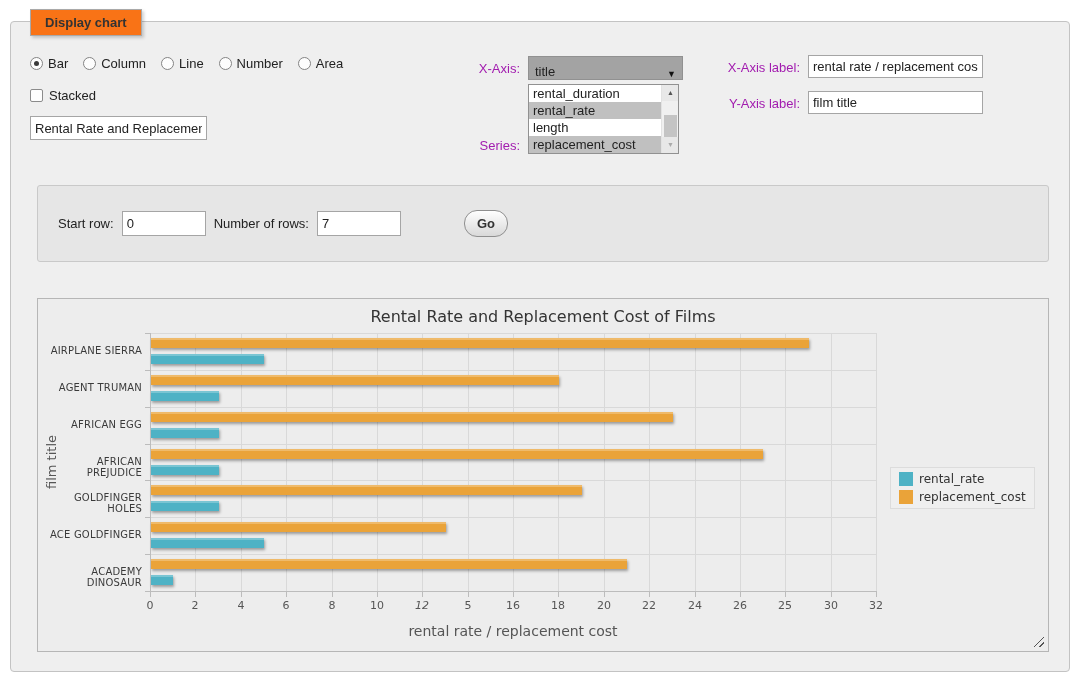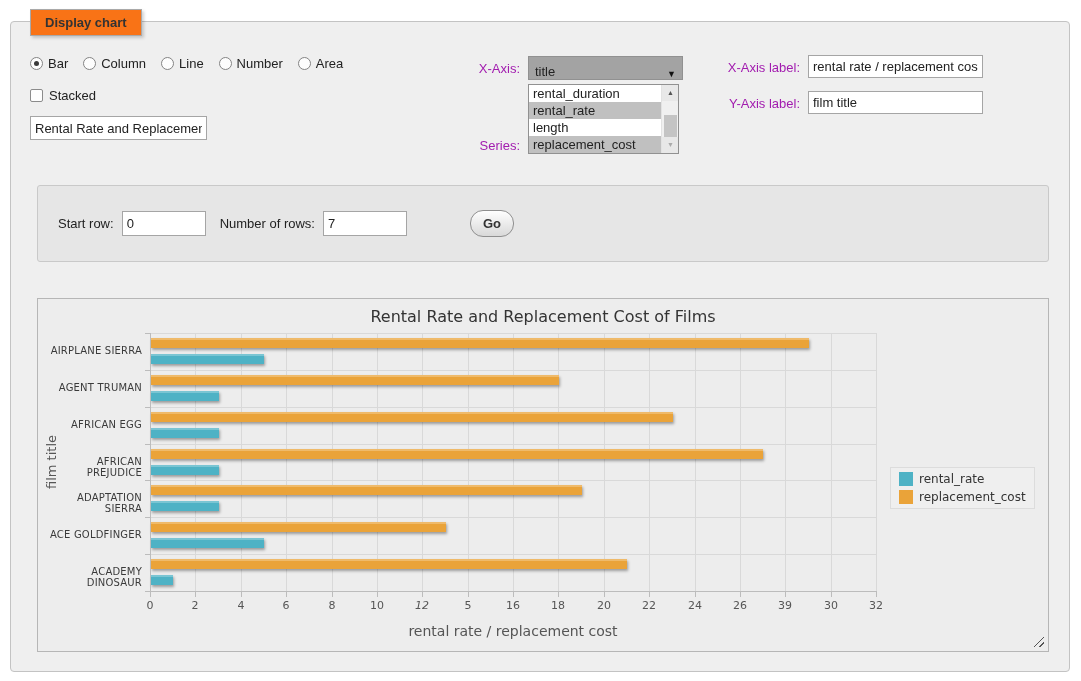--- a/index.html
+++ b/index.html
@@ -39,21 +39,21 @@
   .vscroll { position:absolute; right:0; top:0; width:17px; height:100%; background:#f0f0f0; border-left:1px solid #e2e2e2; }
   .vs-btn { position:absolute; left:0; width:17px; height:16px; background:#e8e8e8; text-align:center;
     font-size:7px; line-height:16px; color:#555; }
   .vs-up { top:0; } .vs-down { bottom:0; color:#ababab; }
   .vs-thumb { position:absolute; left:2px; width:13px; top:30px; height:22px; background:#c4c4c4; }
 
   
   .row-panel { position:absolute; left:37px; top:185px; width:1012px; height:77px; background:#e6e6e6;
     border:1px solid #c9c9c9; border-radius:3px; display:flex; align-items:center; padding-left:20px; gap:8px; }
   .row-panel input { position:static; width:84px; height:25px; }
-  .num-lbl { margin-left:6px; }
+  .num-lbl { }
   .go-btn { margin-left:55px; height:27px; padding:0 12px; border:1px solid #8f8f8f; border-radius:13px;
     background:linear-gradient(to bottom,#fefefe,#d9d9d9); font-size:13px; font-weight:bold; color:#333;
     font-family:"Liberation Sans",sans-serif; }
 
   
   .chart-box { position:absolute; left:37px; top:298px; width:1012px; height:354px;
     background:#ededed; border:1px solid #b6b6b6; font-family:"DejaVu Sans",sans-serif; }
   .chart-title { position:absolute; left:0; top:8px; width:100%; text-align:center; font-size:16px; color:#333; }
   .plot { position:absolute; left:112px; top:34px; width:726px; height:258px; }
   .gl-v { position:absolute; top:0; width:1px; height:100%; background:#d9d9d9; }
@@ -226,33 +226,33 @@
     <div class="tick-lbl" style="left: 503px;">18</div>
     <div class="tick-b" style="left: 566px;"></div>
     <div class="tick-lbl" style="left: 549px;">20</div>
     <div class="tick-b" style="left: 611px;"></div>
     <div class="tick-lbl" style="left: 594px;">22</div>
     <div class="tick-b" style="left: 657px;"></div>
     <div class="tick-lbl" style="left: 640px;">24</div>
     <div class="tick-b" style="left: 702px;"></div>
     <div class="tick-lbl" style="left: 685px;">26</div>
     <div class="tick-b" style="left: 747px;"></div>
-    <div class="tick-lbl" style="left: 730px;">39</div>
+    <div class="tick-lbl" style="left: 730px;">25</div>
     <div class="tick-b" style="left: 793px;"></div>
     <div class="tick-lbl" style="left: 776px;">30</div>
     <div class="tick-b" style="left: 838px;"></div>
     <div class="tick-lbl" style="left: 821px;">32</div>
     <div class="tick-l" style="top: 34px;"></div>
     <div class="cat-lbl" style="top: 46px;">AIRPLANE SIERRA</div>
     <div class="tick-l" style="top: 71px;"></div>
     <div class="cat-lbl" style="top: 83px;">AGENT TRUMAN</div>
     <div class="tick-l" style="top: 108px;"></div>
     <div class="cat-lbl" style="top: 120px;">AFRICAN EGG</div>
     <div class="tick-l" style="top: 145px;"></div>
     <div class="cat-lbl" style="top: 157px;">AFRICAN PREJUDICE</div>
     <div class="tick-l" style="top: 181px;"></div>
-    <div class="cat-lbl" style="top: 193px;">ADAPTATION SIERRA</div>
+    <div class="cat-lbl" style="top: 193px;">GOLDFINGER HOLES</div>
     <div class="tick-l" style="top: 218px;"></div>
     <div class="cat-lbl" style="top: 230px;">ACE GOLDFINGER</div>
     <div class="tick-l" style="top: 255px;"></div>
     <div class="cat-lbl" style="top: 267px;">ACADEMY DINOSAUR</div>
     <div class="tick-l" style="top: 292px;"></div>
   </div>
 
 </body></html>

